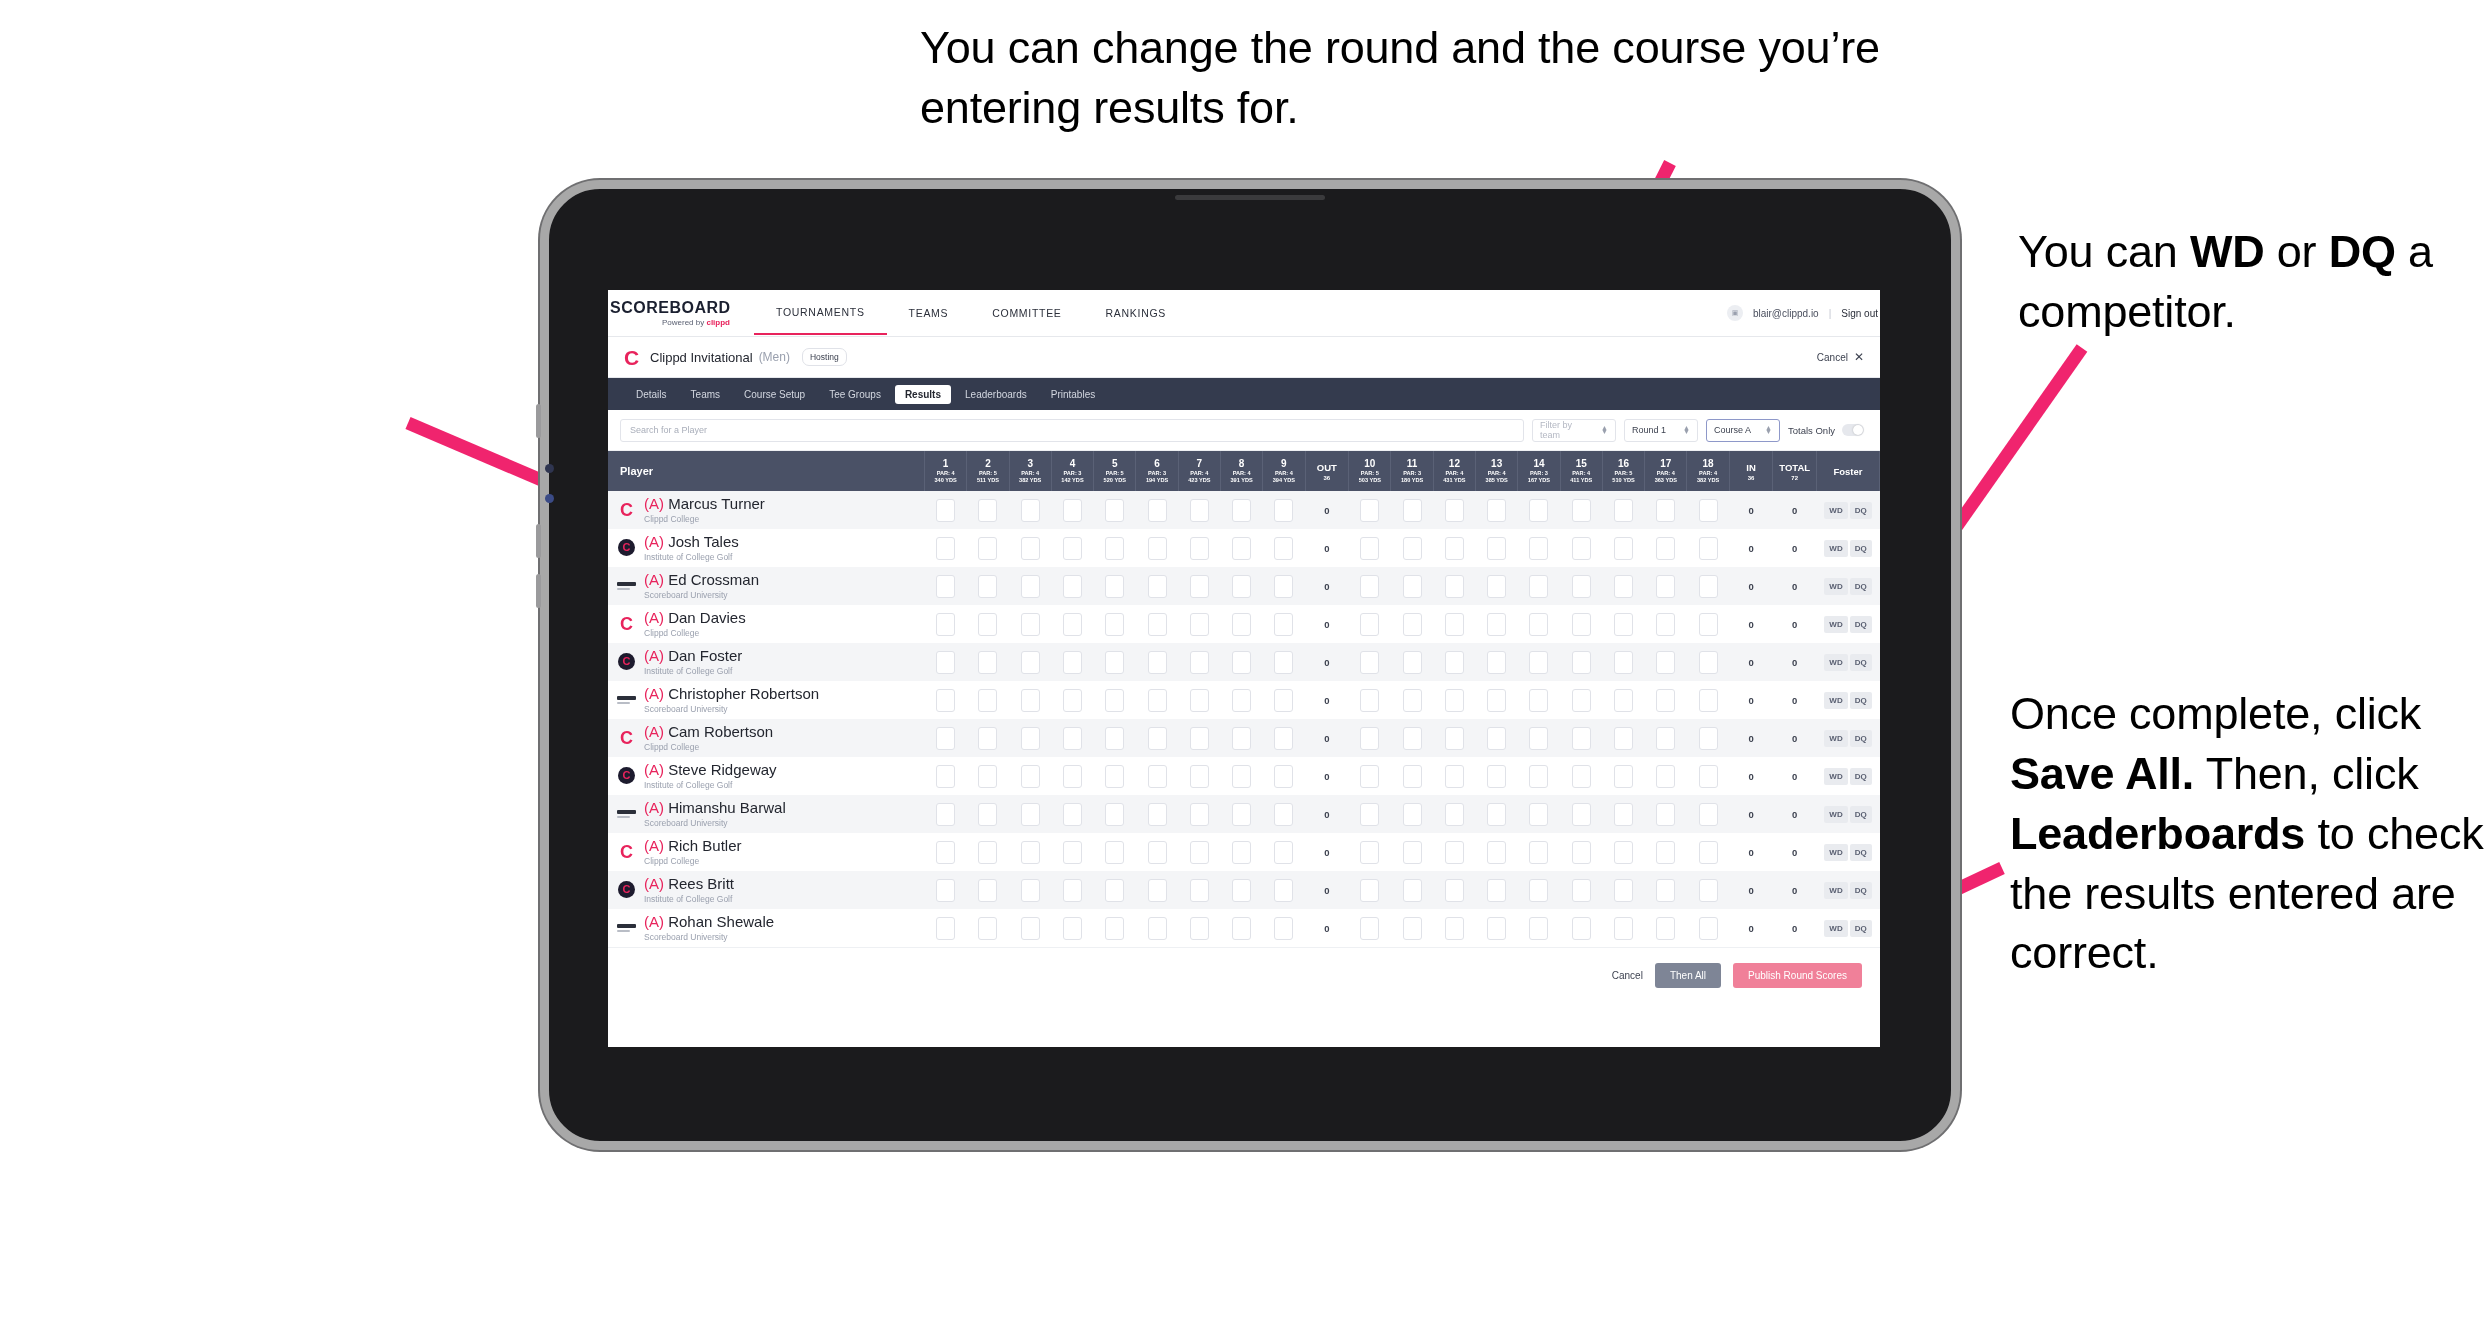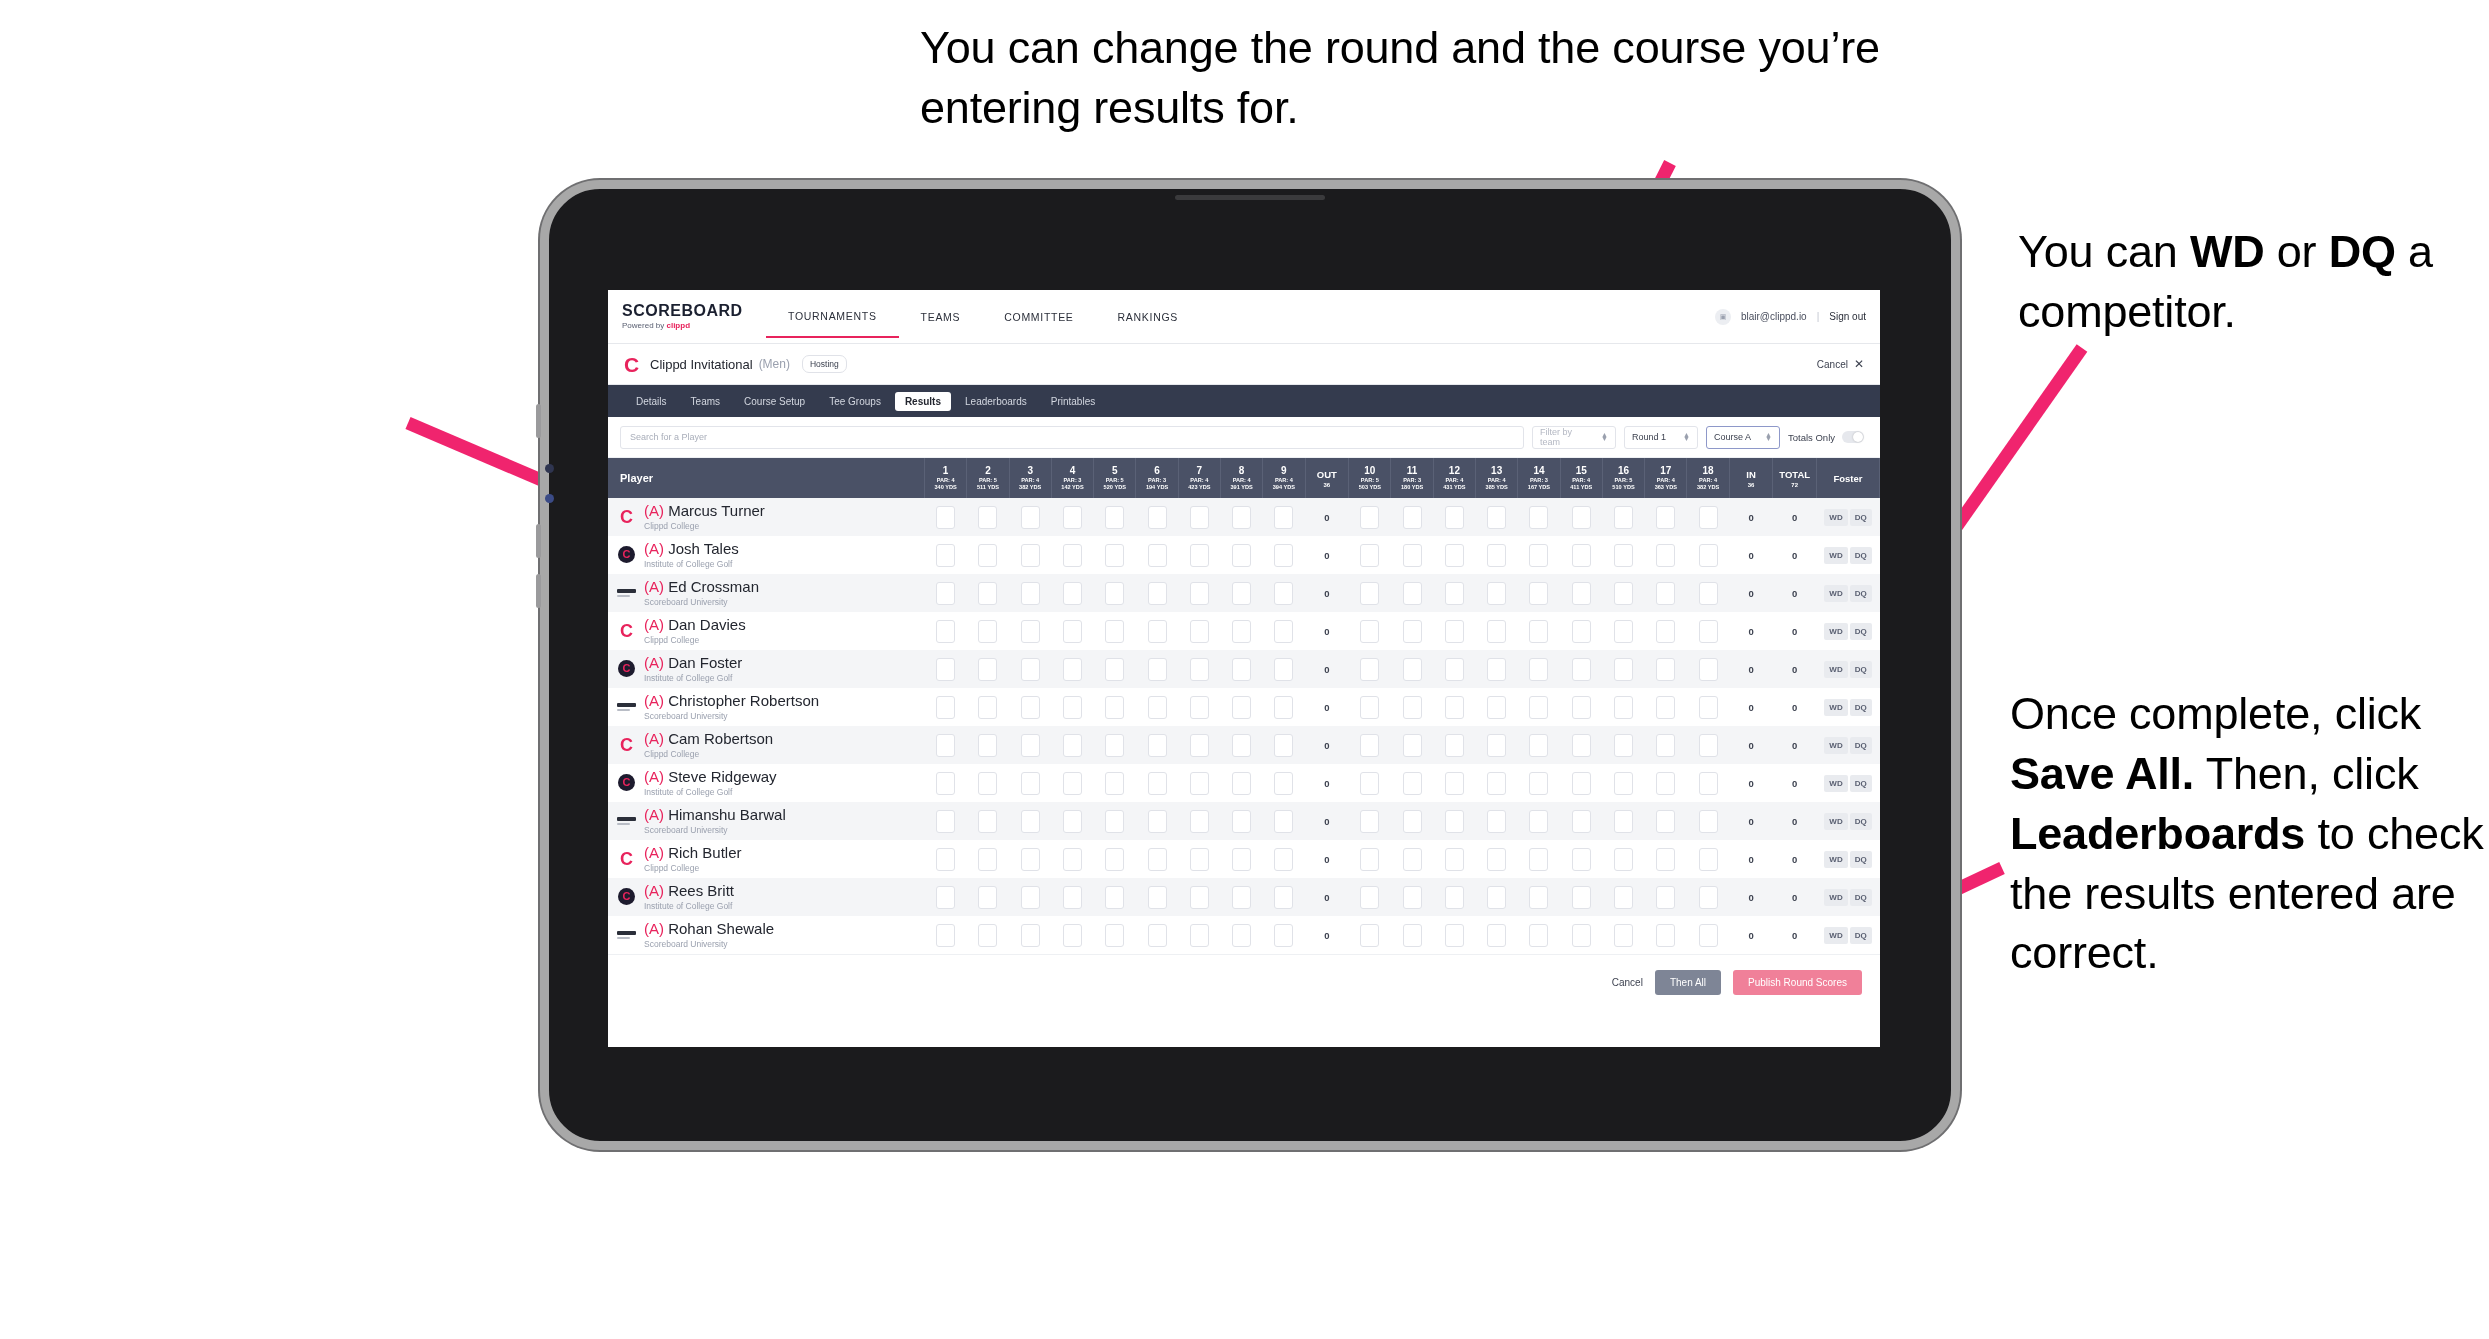--- a/index.html
+++ b/index.html
@@ -32,22 +32,22 @@
   .cam { position:absolute; left:-4px; width:9px; height:9px; border-radius:50%; background:#2f3550; }
 
   
   .screen {
     position:absolute; left:608px; top:290px; width:1272px; height:757px;
     background:#ffffff; overflow:hidden;
     font-size:11px; color:#23262f;
   }
 
   
-  .topnav { height:54px; background:#fff; border-bottom:1px solid #e6e8ec;
-    display:flex; align-items:center; padding:0 14px; }
+  .topnav { height:47px; background:#fff; border-bottom:1px solid #e6e8ec;
+    display:flex; align-items:center; padding:0 2px;text-align:right; }
   .brand { width:120px; }
   .brand .bt { font-family:"Liberation Sans", sans-serif; font-weight:700; font-size:16px;
     letter-spacing:0.5px; color:#1b2030; line-height:1; }
   .brand .bs { font-size:8px; color:#5a6072; margin-top:2px; }
   .brand .bs i { color:#e8235c; font-style:normal; font-weight:700; }
   .topnav-items { display:flex; align-items:center; height:43px; margin-left:24px; gap:0; }
   .topnav-items a { font-size:10.5px; letter-spacing:0.7px; color:#2b2f3a; text-decoration:none;
     padding:0 22px; height:43px; display:flex; align-items:center; }
   .topnav-items a.active { border-bottom:2.5px solid #e8235c; }
   .topnav-right { margin-left:auto; display:flex; align-items:center; gap:10px; font-size:10px; color:#4a4f5e; }

